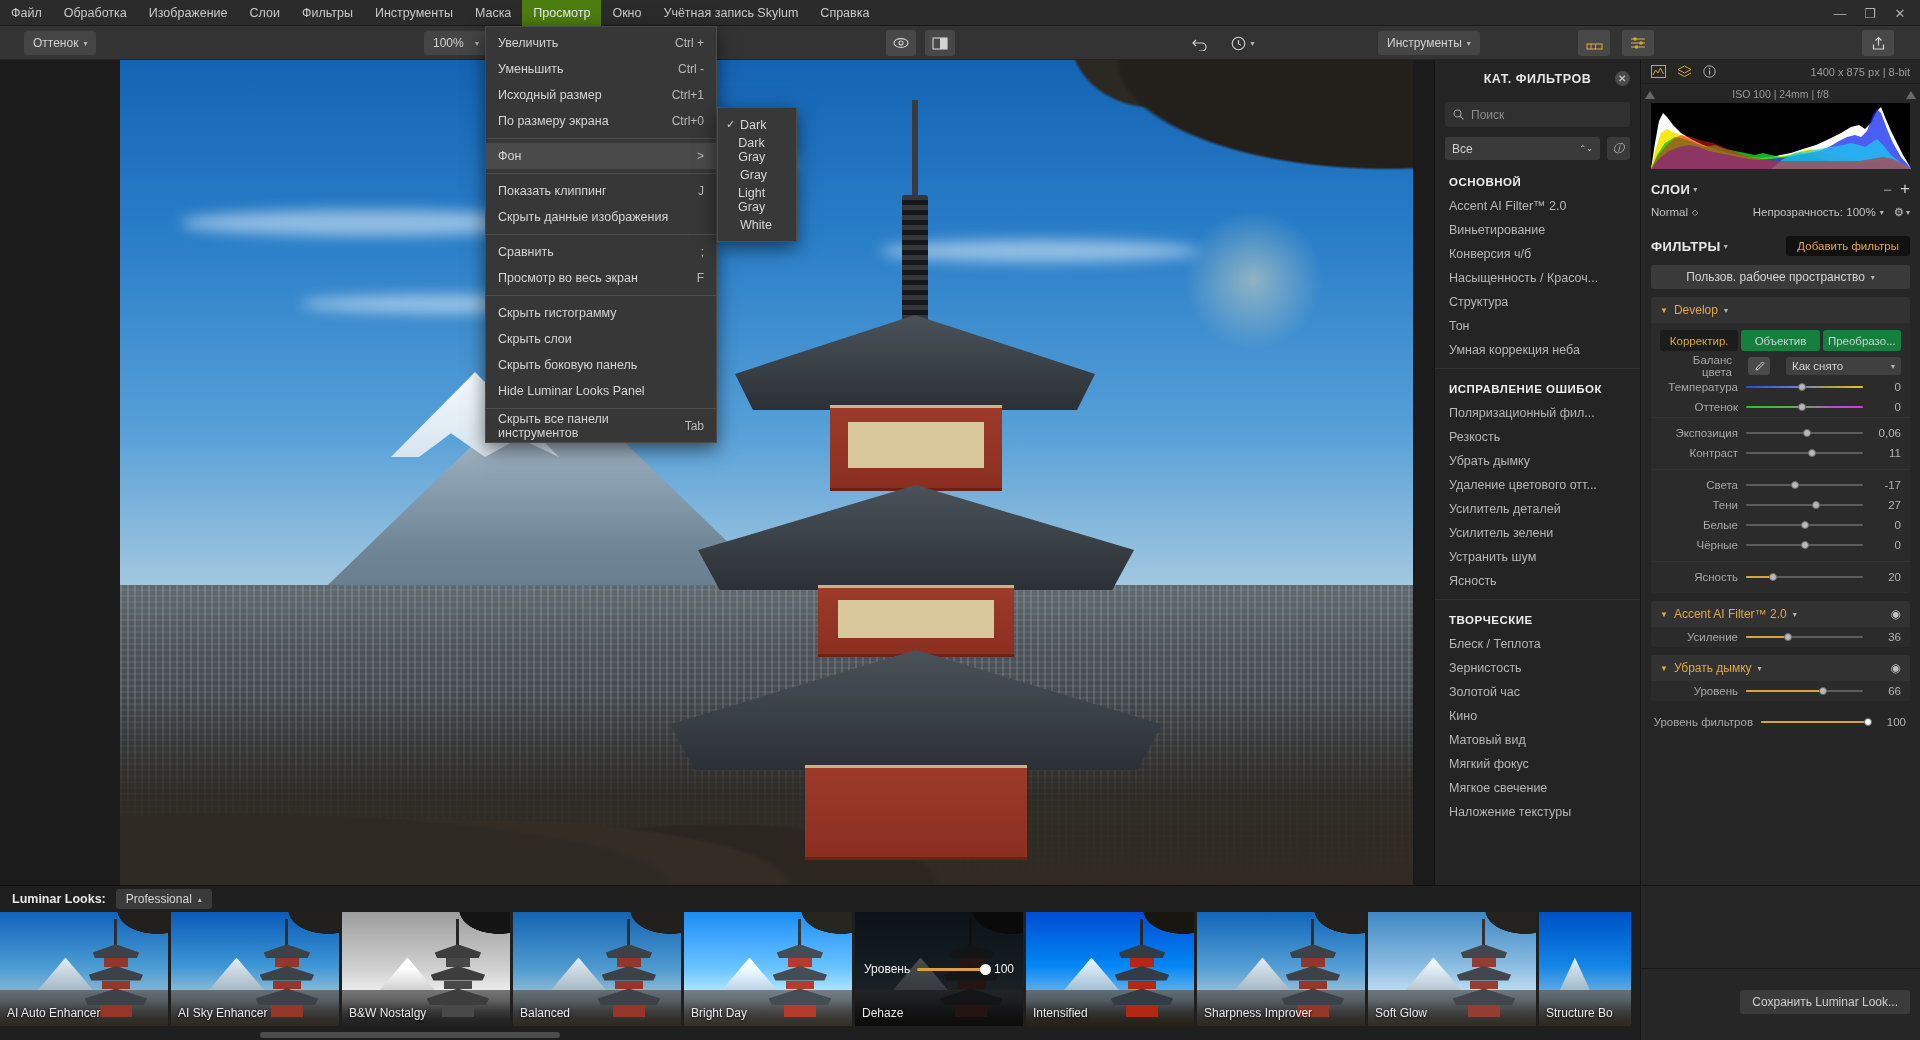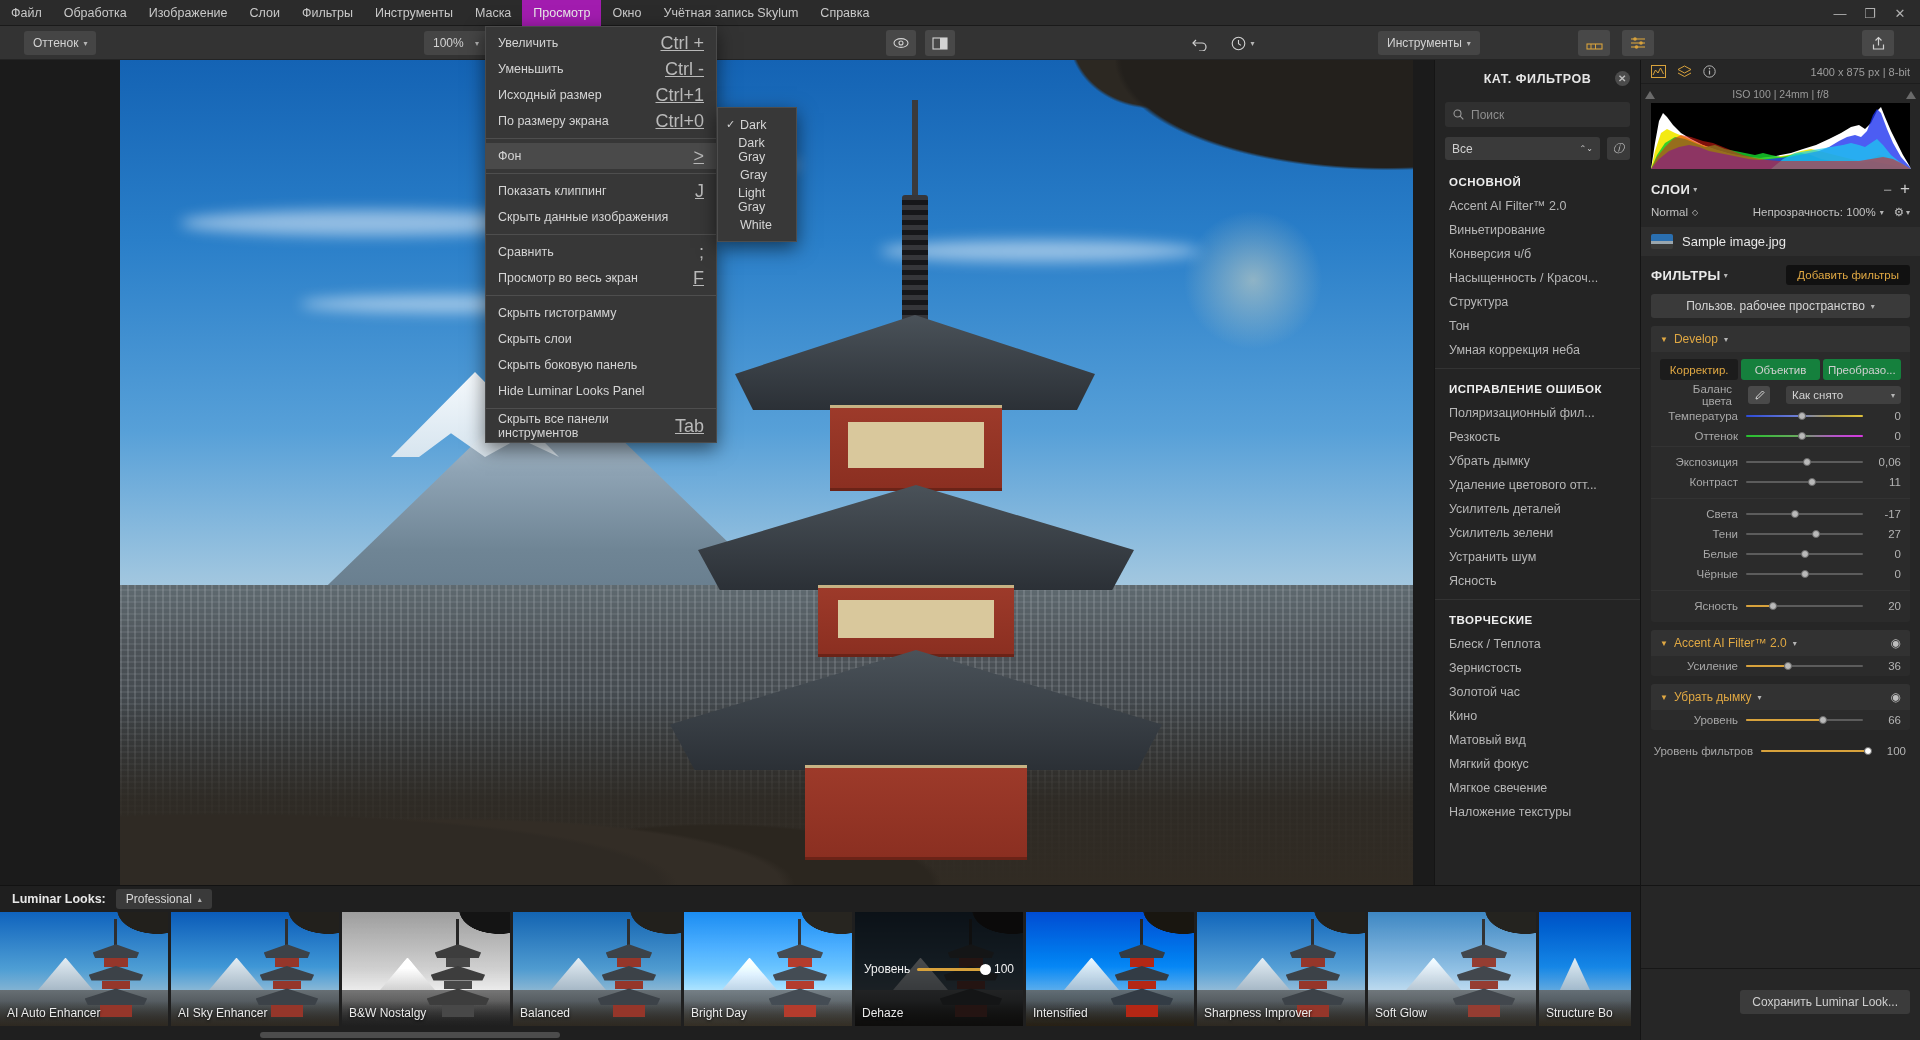--- a/index.html
+++ b/index.html
@@ -15,21 +15,21 @@
   
   .menubar {
     position:absolute; left:0; top:0; width:1920px; height:26px;
     background:#2b2b2b; display:flex; align-items:center;
     border-bottom:1px solid #1a1a1a;
   }
   .menubar .mitem {
     font-size:12.5px; color:#c9c9c9; padding:5px 11px; line-height:16px;
     white-space:nowrap;
   }
-  .menubar .mitem.active { background:#a21caf; color:#e8e8e8; }
+  .menubar .mitem.active { background:#4d7c0f; color:#e8e8e8; }
   .wincontrols { position:absolute; right:6px; top:0; height:26px; display:flex; align-items:center; gap:2px;}
   .wincontrols span {
     width:28px; height:26px; display:flex; align-items:center; justify-content:center;
     font-size:13px; color:#b0b0b0;
   }
 
   
   .toolbar {
     position:absolute; left:0; top:26px; width:1920px; height:34px;
     background:#333333; border-bottom:1px solid #242424;
@@ -115,21 +115,21 @@
 
   
   .viewmenu{
     position:absolute; left:485px; top:26px; width:232px;
     background:#373737; border:1px solid #4a4a4a; box-shadow:0 6px 18px rgba(0,0,0,.55);
     padding:3px 0; z-index:60;
   }
   .vrow{ display:flex; align-items:center; justify-content:space-between;
     height:26px; padding:0 12px; font-size:12.5px; color:#d4d4d4; }
   .vrow.hl{ background:#4a4a4a; }
-  .vrow .sc{ color:#b9b9b9; font-size:18px;text-decoration:underline; }
+  .vrow .sc{ color:#b9b9b9; font-size:12px; }
   .vsep{ height:1px; background:#4e4e4e; margin:4px 0; }
 
   .submenu{
     position:absolute; left:717px; top:107px; width:80px;
     background:#383838; border:1px solid #4d4d4d; box-shadow:0 6px 18px rgba(0,0,0,.55);
     padding:4px 0; z-index:70;
   }
   .srow{ display:flex; align-items:center; height:25px; padding:0 8px; font-size:12.5px; color:#d6d6d6; }
   .srow .chk{ width:14px; font-size:11px; color:#d6d6d6; }
 
@@ -559,24 +559,20 @@
 
     <div class="blendrow">
       <span>Normal</span>
       <span style="font-size:8px; margin-left:4px;">◇</span>
       <span style="margin-left:auto;">Непрозрачность: 100%</span>
       <span class="caret" style="margin-left:4px;">▾</span>
       <span style="margin-left:10px;">⚙</span>
       <span class="caret" style="margin-left:2px;">▾</span>
     </div>
 
-    <div class="layercard">
-      <div class="layerthumb"></div>
-      <span style="font-size:13px; color:#e8e8e8;">Sample image.jpg</span>
-    </div>
 
     <div class="filtrow">
       <span class="r-title">ФИЛЬТРЫ</span>
       <span class="caret" style="margin-left:3px;">▾</span>
       <span class="addbtn">Добавить фильтры</span>
     </div>
 
     <div class="wsbar">
       <span>Пользов. рабочее пространство</span>
       <span class="caret">▾</span>

